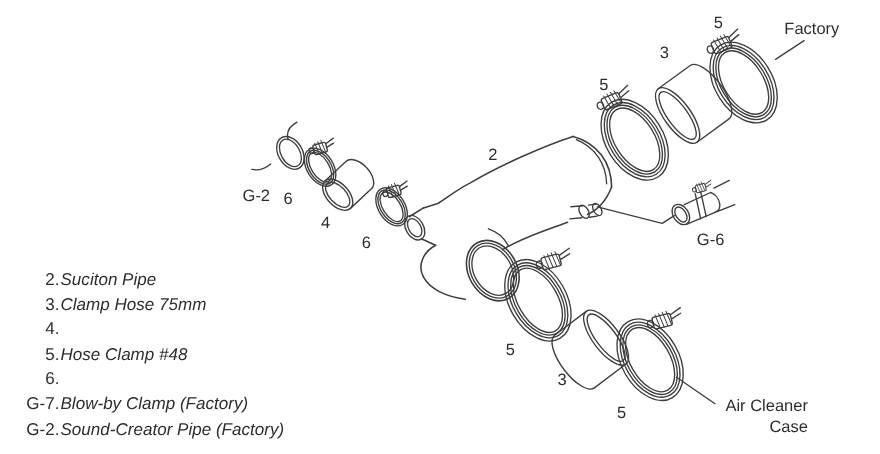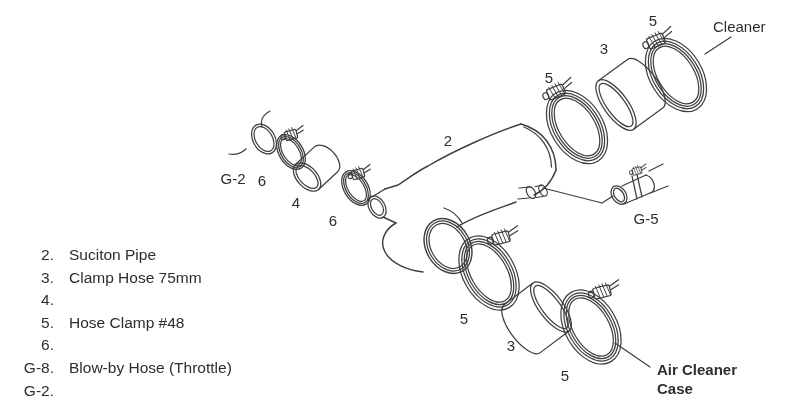--- a/index.html
+++ b/index.html
@@ -15,27 +15,27 @@
   }
   svg{position:absolute;left:0;top:0;}
   .s{stroke:var(--line);fill:none;stroke-width:1.25;stroke-linecap:round;stroke-linejoin:round;}
   .s2{stroke:var(--line);fill:none;stroke-width:1.45;stroke-linecap:round;stroke-linejoin:round;}
   .th{stroke:var(--line);fill:none;stroke-width:0.9;stroke-linecap:round;}
   .callout{
     position:absolute;font-size:15px;color:var(--text);white-space:nowrap;
     transform:translate(-50%,-50%);line-height:18px;
   }
   .callout.left-anchor{transform:translate(0,-50%);}
-  .callout.two-line{text-align:left;line-height:19px;font-weight:bold;}
+  .callout.two-line{text-align:right;line-height:19px;}
   .legend{
     position:absolute;left:18px;top:244px;font-size:15.5px;color:var(--text);
   }
   .legend-row{display:flex;line-height:22.6px;white-space:nowrap;}
   .legend-num{width:36px;text-align:right;flex:0 0 36px;}
-  .legend-text{margin-left:15px;}
+  .legend-text{margin-left:1px;font-style:italic;}
 </style>
 </head>
 <body>
 
 <div id="canvas">
 
   <svg width="800" height="413" viewBox="0 0 800 413">
     <defs>
       <g id="clampBig">
         <ellipse cx="0" cy="0" rx="26" ry="40"></ellipse>
@@ -146,23 +146,23 @@
       <path d="M 646,175 A 7 10 -33 0 1 650,193"></path>
       <path d="M 632,176 L 637,199 M 637,174.5 L 642,197"></path>
       <use href="#screwSmall" transform="translate(637,171) rotate(-15) scale(0.75)"></use>
       <path d="M 649,171 L 663,164 M 653,192 L 668,186"></path>
     </g>
   </svg>
 
   <span class="callout" style="left:549px;top:78px">5</span>
   <span class="callout" style="left:604px;top:49px">3</span>
   <span class="callout" style="left:653px;top:21px">5</span>
-  <span class="callout left-anchor" style="left:713px;top:27px">Cleaner</span>
+  <span class="callout left-anchor" style="left:713px;top:27px">Factory</span>
   <span class="callout" style="left:448px;top:141px">2</span>
-  <span class="callout" style="left:646px;top:219px">G-5</span>
+  <span class="callout" style="left:646px;top:219px">G-6</span>
   <span class="callout" style="left:233px;top:179px">G-2</span>
   <span class="callout" style="left:262px;top:181px">6</span>
   <span class="callout" style="left:296px;top:203px">4</span>
   <span class="callout" style="left:333px;top:221px">6</span>
   <span class="callout" style="left:464px;top:319px">5</span>
   <span class="callout" style="left:511px;top:346px">3</span>
   <span class="callout" style="left:565px;top:376px">5</span>
   <span class="callout two-line" style="left:697px;top:379px"><span>Air Cleaner</span><br><span>Case</span></span>
 
   <div class="legend">
@@ -178,21 +178,22 @@
         <span class="legend-num">4.</span>
       </div>
     <div class="legend-row">
         <span class="legend-num">5.</span>
         <span class="legend-text">Hose Clamp #48</span>
       </div>
     <div class="legend-row">
         <span class="legend-num">6.</span>
       </div>
     <div class="legend-row">
-        <span class="legend-num">G-8.</span>
-        <span class="legend-text">Blow-by Hose (Throttle)</span>
+        <span class="legend-num">G-7.</span>
+        <span class="legend-text">Blow-by Clamp (Factory)</span>
       </div>
     <div class="legend-row">
         <span class="legend-num">G-2.</span>
+        <span class="legend-text">Sound-Creator Pipe (Factory)</span>
       </div>
   </div>
 
 </div>
 
 </body></html>

